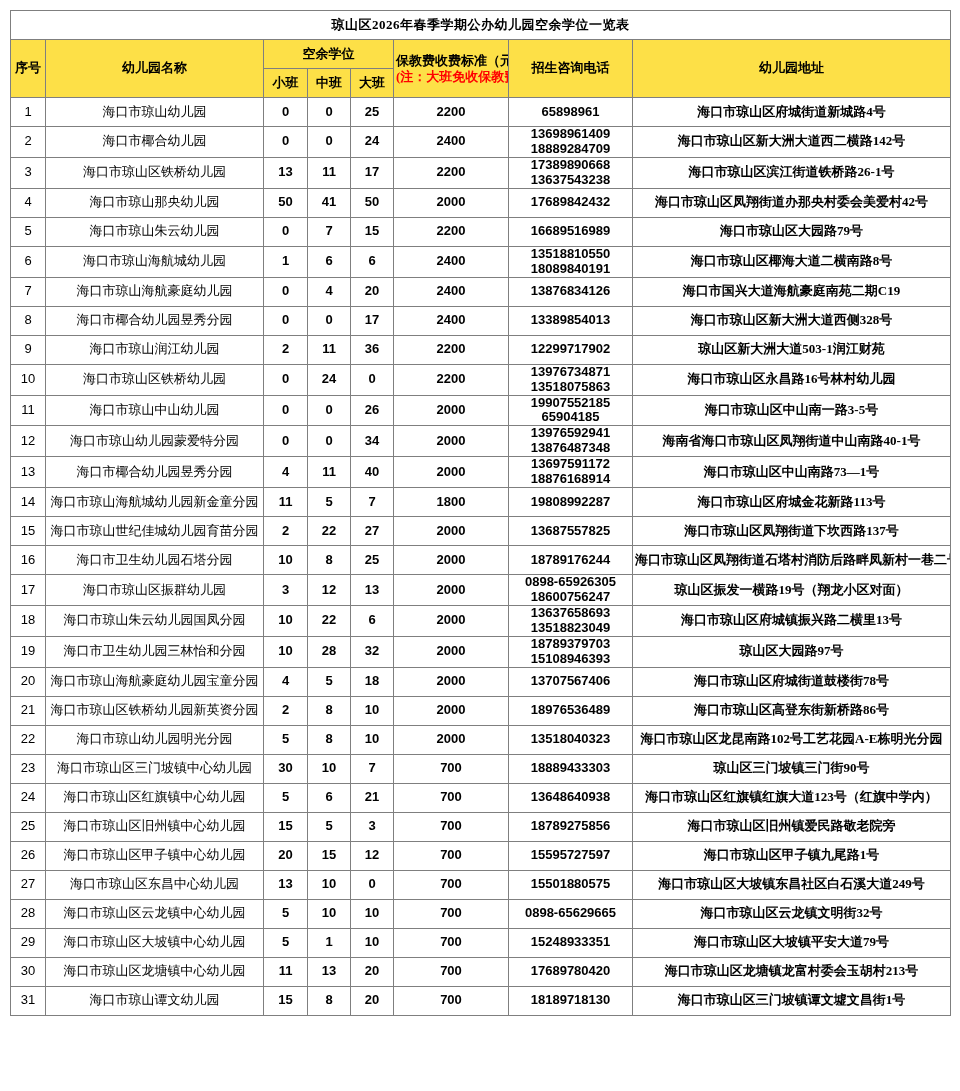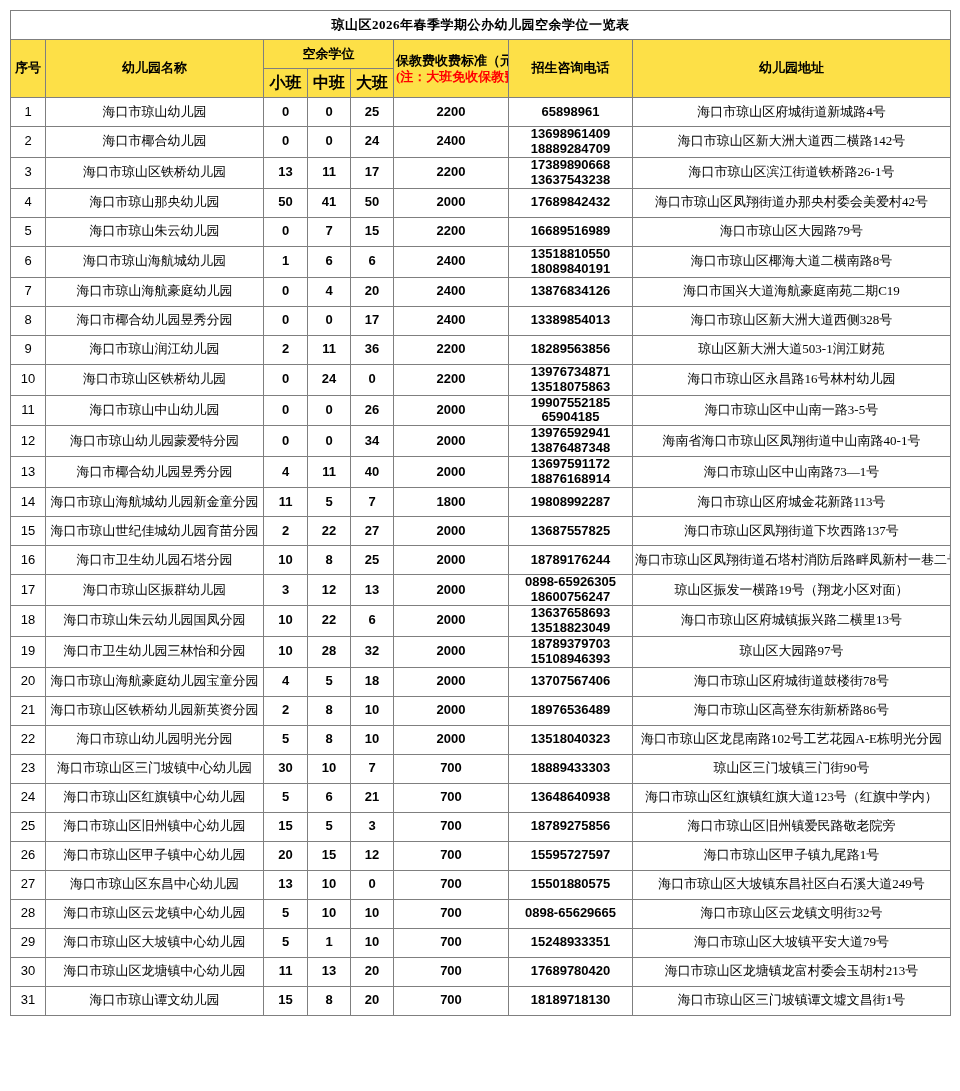--- a/index.html
+++ b/index.html
@@ -48,41 +48,41 @@
     background:#ffffff;
   }
   
   td.hd{
     background:#fde047;
     font-weight:bold;
     font-size:13.5px;
     line-height:1.25;
     white-space:normal;
   }
-  td.hd.sub{font-size:16px;font-family:Liberation Serif, serif;}
+  td.hd.sub{font-size:13px;font-family:Liberation Serif, serif;}
   .fee-note{
     color:#ff0000;
     font-weight:bold;
     display:block;
     font-size:13px;
     line-height:1.2;
   }
   .fee-main{display:block;line-height:1.2;}
   
   td.c-idx{font-size:13px;font-family:"Liberation Sans","DejaVu Sans",sans-serif;}
   td.c-name{font-size:13.5px;margin-top:48px;}
   td.c-num{font-size:13px;font-weight:bold;font-family:"Liberation Sans","DejaVu Sans",sans-serif;}
   td.c-fee{font-size:13px;font-weight:bold;font-family:"Liberation Sans","DejaVu Sans",sans-serif;}
   td.c-tel{
     font-size:12.5px;font-weight:bold;
     font-family:"Liberation Sans","DejaVu Sans",sans-serif;
     line-height:1.08;white-space:normal;margin-top:24px;
   }
   td.c-tel .ln{display:block;}
-  td.c-addr{font-size:13.5px;}
+  td.c-addr{font-size:13.5px;font-weight:bold;}
   
   col.w-idx{width:35px;}
   col.w-name{width:218px;}
   col.w-xiao{width:44px;}
   col.w-zhong{width:43px;}
   col.w-da{width:43px;}
   col.w-fee{width:115px;}
   col.w-tel{width:124px;}
   col.w-addr{width:318px;}
 </style>
@@ -221,21 +221,21 @@
           <td class="c-addr">海口市琼山区新大洲大道西侧328号</td>
         </tr>
         <tr>
           <td class="c-idx">9</td>
           <td class="c-name">海口市琼山润江幼儿园</td>
           <td class="c-num">2</td>
           <td class="c-num">11</td>
           <td class="c-num">36</td>
           <td class="c-fee">2200</td>
           <td class="c-tel">
-            <span class="ln">18289563856</span>
+            <span class="ln">12299717902</span>
           </td>
           <td class="c-addr">琼山区新大洲大道503-1润江财苑</td>
         </tr>
         <tr>
           <td class="c-idx">10</td>
           <td class="c-name">海口市琼山区铁桥幼儿园</td>
           <td class="c-num">0</td>
           <td class="c-num">24</td>
           <td class="c-num">0</td>
           <td class="c-fee">2200</td>

